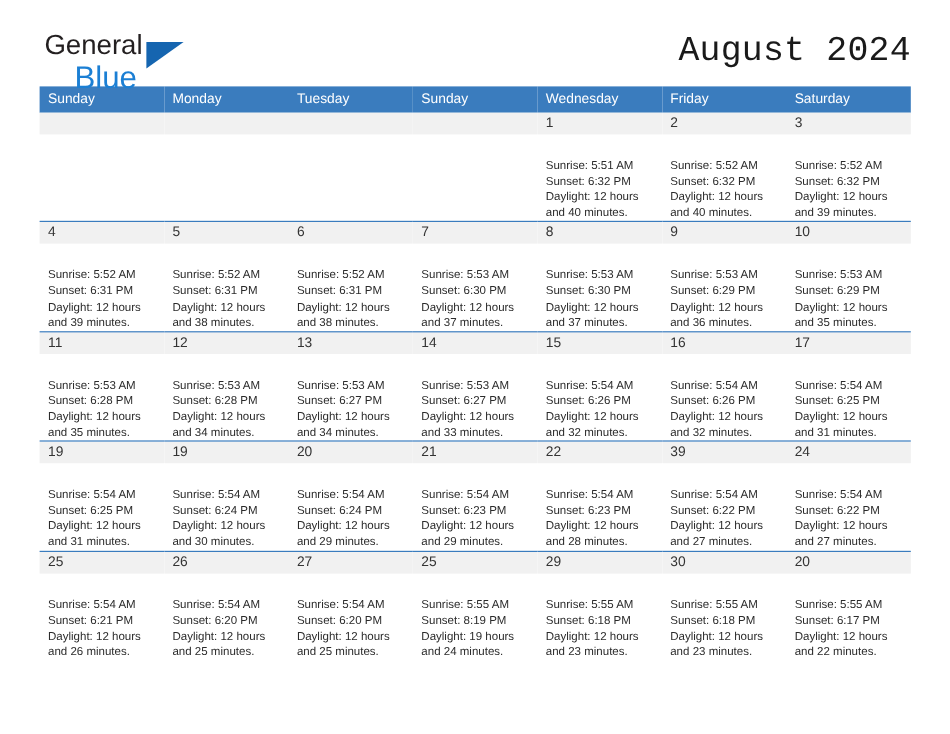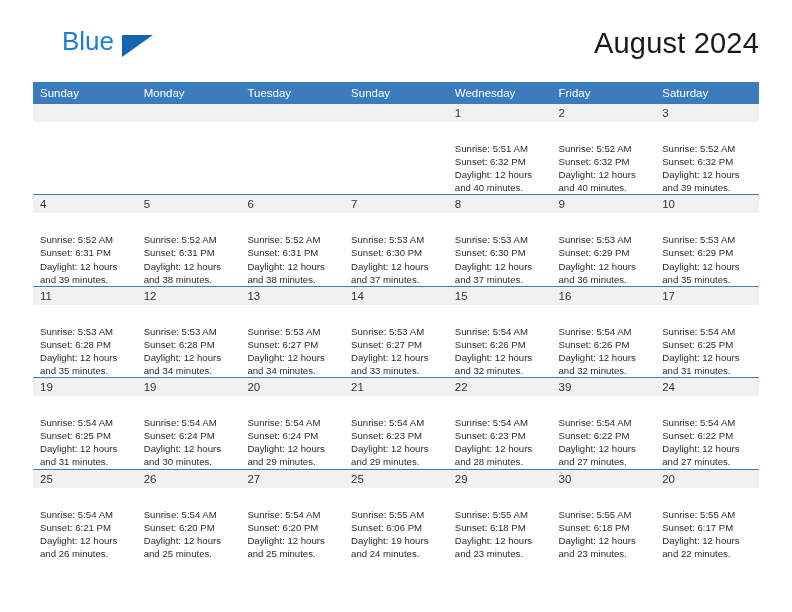--- a/index.html
+++ b/index.html
@@ -60,40 +60,40 @@
     left: 89px;
     top: 9px;
     width: 0;
     height: 0;
     border-left: 31px solid #1565b0;
     border-bottom: 22px solid transparent;
   }
 
   .titles {
     padding-top: 2px;
+    font-family: Liberation Mono, monospace;
   }
   .cal-title {
     font-size: 29px;
     font-weight: 400;
     color: #1a1a1a;
     line-height: 1.05;
     margin: 0;
     letter-spacing: 0.2px;
   }
   .cal-subtitle {
     font-size: 14.5px;
     font-weight: 400;
     color: #1a1a1a;
     margin: 10px 0 0 0;
     line-height: 1;
   }
 
   
   .calendar {
-    margin-top: 10px;
     width: 726px;
     border-collapse: collapse;
     table-layout: fixed;
   }
   .calendar th {
     background: #3a7cbe;
     color: #ffffff;
     font-size: 11.5px;
     font-weight: 400;
     text-align: left;
@@ -139,20 +139,21 @@
   }
 </style>
 </head>
 <body>
 
 <div class="page">
 
   <div class="topbar">
 
     <div class="brand">
+      <span class="brand-general">General</span>
       <span class="brand-triangle"></span>
       <span class="brand-blue">Blue</span>
     </div>
 
     <div class="titles">
       <h1 class="cal-title">August 2024</h1>
     </div>
 
   </div>
 
@@ -403,21 +404,21 @@
             <div class="info">
               <div>Sunrise: 5:54 AM</div>
               <div>Sunset: 6:20 PM</div>
               <div class="daylight">Daylight: 12 hours and 25 minutes.</div>
             </div>
           </td>
           <td>
             <div class="daynum">25</div>
             <div class="info">
               <div>Sunrise: 5:55 AM</div>
-              <div>Sunset: 6:06 PM</div>
+              <div>Sunset: 8:19 PM</div>
               <div class="daylight">Daylight: 19 hours and 24 minutes.</div>
             </div>
           </td>
           <td>
             <div class="daynum">29</div>
             <div class="info">
               <div>Sunrise: 5:55 AM</div>
               <div>Sunset: 6:18 PM</div>
               <div class="daylight">Daylight: 12 hours and 23 minutes.</div>
             </div>

